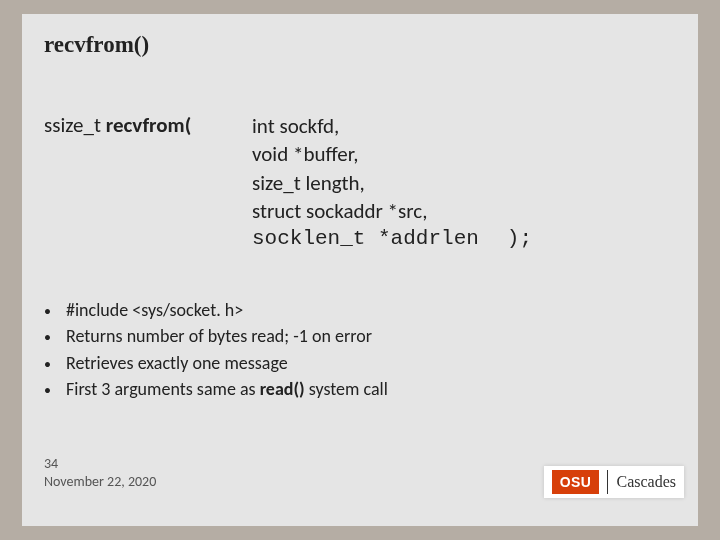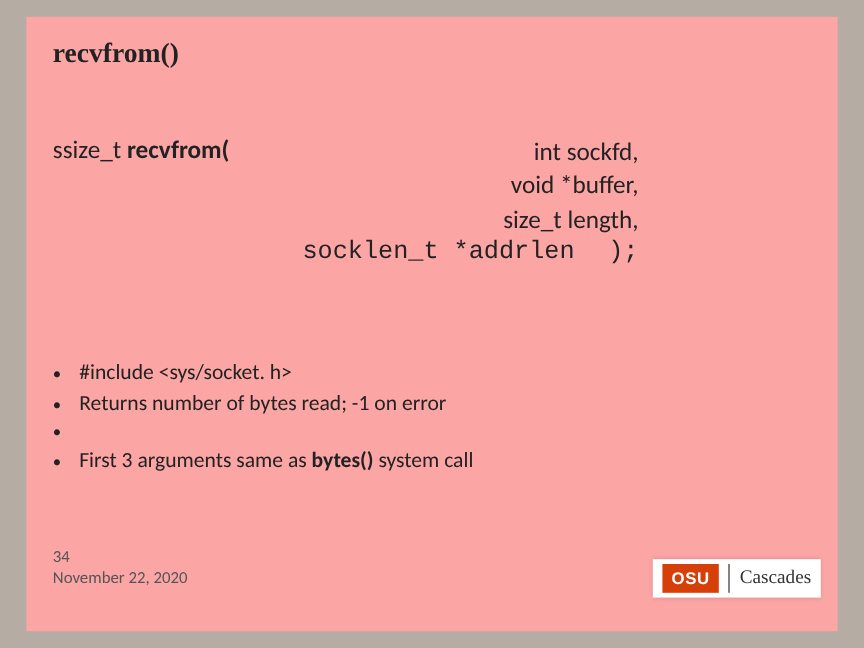--- a/index.html
+++ b/index.html
@@ -10,21 +10,21 @@
     font-family: Calibri, "Segoe UI", Arial, sans-serif;
     position: relative;
     overflow: hidden;
   }
   .slide {
     position: absolute;
     left: 22px;
     top: 14px;
     width: 676px;
     height: 512px;
-    background: #fca5a5;
+    background: #e5e5e5;
   }
   .title {
     position: absolute;
     left: 22px;
     top: 18px;
     font-family: "Times New Roman", Georgia, serif;
     font-weight: bold;
     font-size: 23px;
     color: #222;
   }
@@ -39,21 +39,20 @@
   }
   .sig-left {
     width: 208px;
     font-weight: normal;
   }
   .sig-left .fn { font-weight: bold; }
   .sig-params {
     display: flex;
     flex-direction: column;
     line-height: 1.35;
-    align-items: flex-end;
   }
   .sig-params div { white-space: pre; }
   .sig-close {
     margin-left: 28px;
   }
   .sig-last {
     display: flex;
     align-items: baseline;
     font-family: Liberation Mono, monospace;
   }
@@ -126,45 +125,47 @@
   <div class="title">recvfrom()</div>
 
   <div class="sig-row">
     <div class="sig-left">
       <span>ssize_t </span><span class="fn">recvfrom(</span>
     </div>
     <div class="sig-params">
       <div>int sockfd,</div>
       <div>void *buffer,</div>
       <div>size_t length,</div>
+      <div>struct sockaddr *src,</div>
       <div class="sig-last">
         <span>socklen_t *addrlen</span>
         <span class="sig-close">);</span>
       </div>
     </div>
   </div>
 
   <div class="bullets">
     <div class="row">
       <span class="dot">•</span>
       <span class="inc">
         <span class="hash">#include </span><span class="file">&lt;sys/socket. h&gt;</span>
       </span>
     </div>
     <div class="row">
       <span class="dot">•</span>
       <span>Returns number of bytes read; -1 on error</span>
     </div>
     <div class="row">
       <span class="dot">•</span>
+      <span>Retrieves exactly one message</span>
     </div>
     <div class="row b1">
       <span class="dot">•</span>
       <span>
-        <span>First 3 arguments same as </span><b>bytes()</b><span> system call</span>
+        <span>First 3 arguments same as </span><b>read()</b><span> system call</span>
       </span>
     </div>
   </div>
 
   <div class="footer-left">
     <div>34</div>
     <div>November 22, 2020</div>
   </div>
 
   <div class="logo-wrap">

